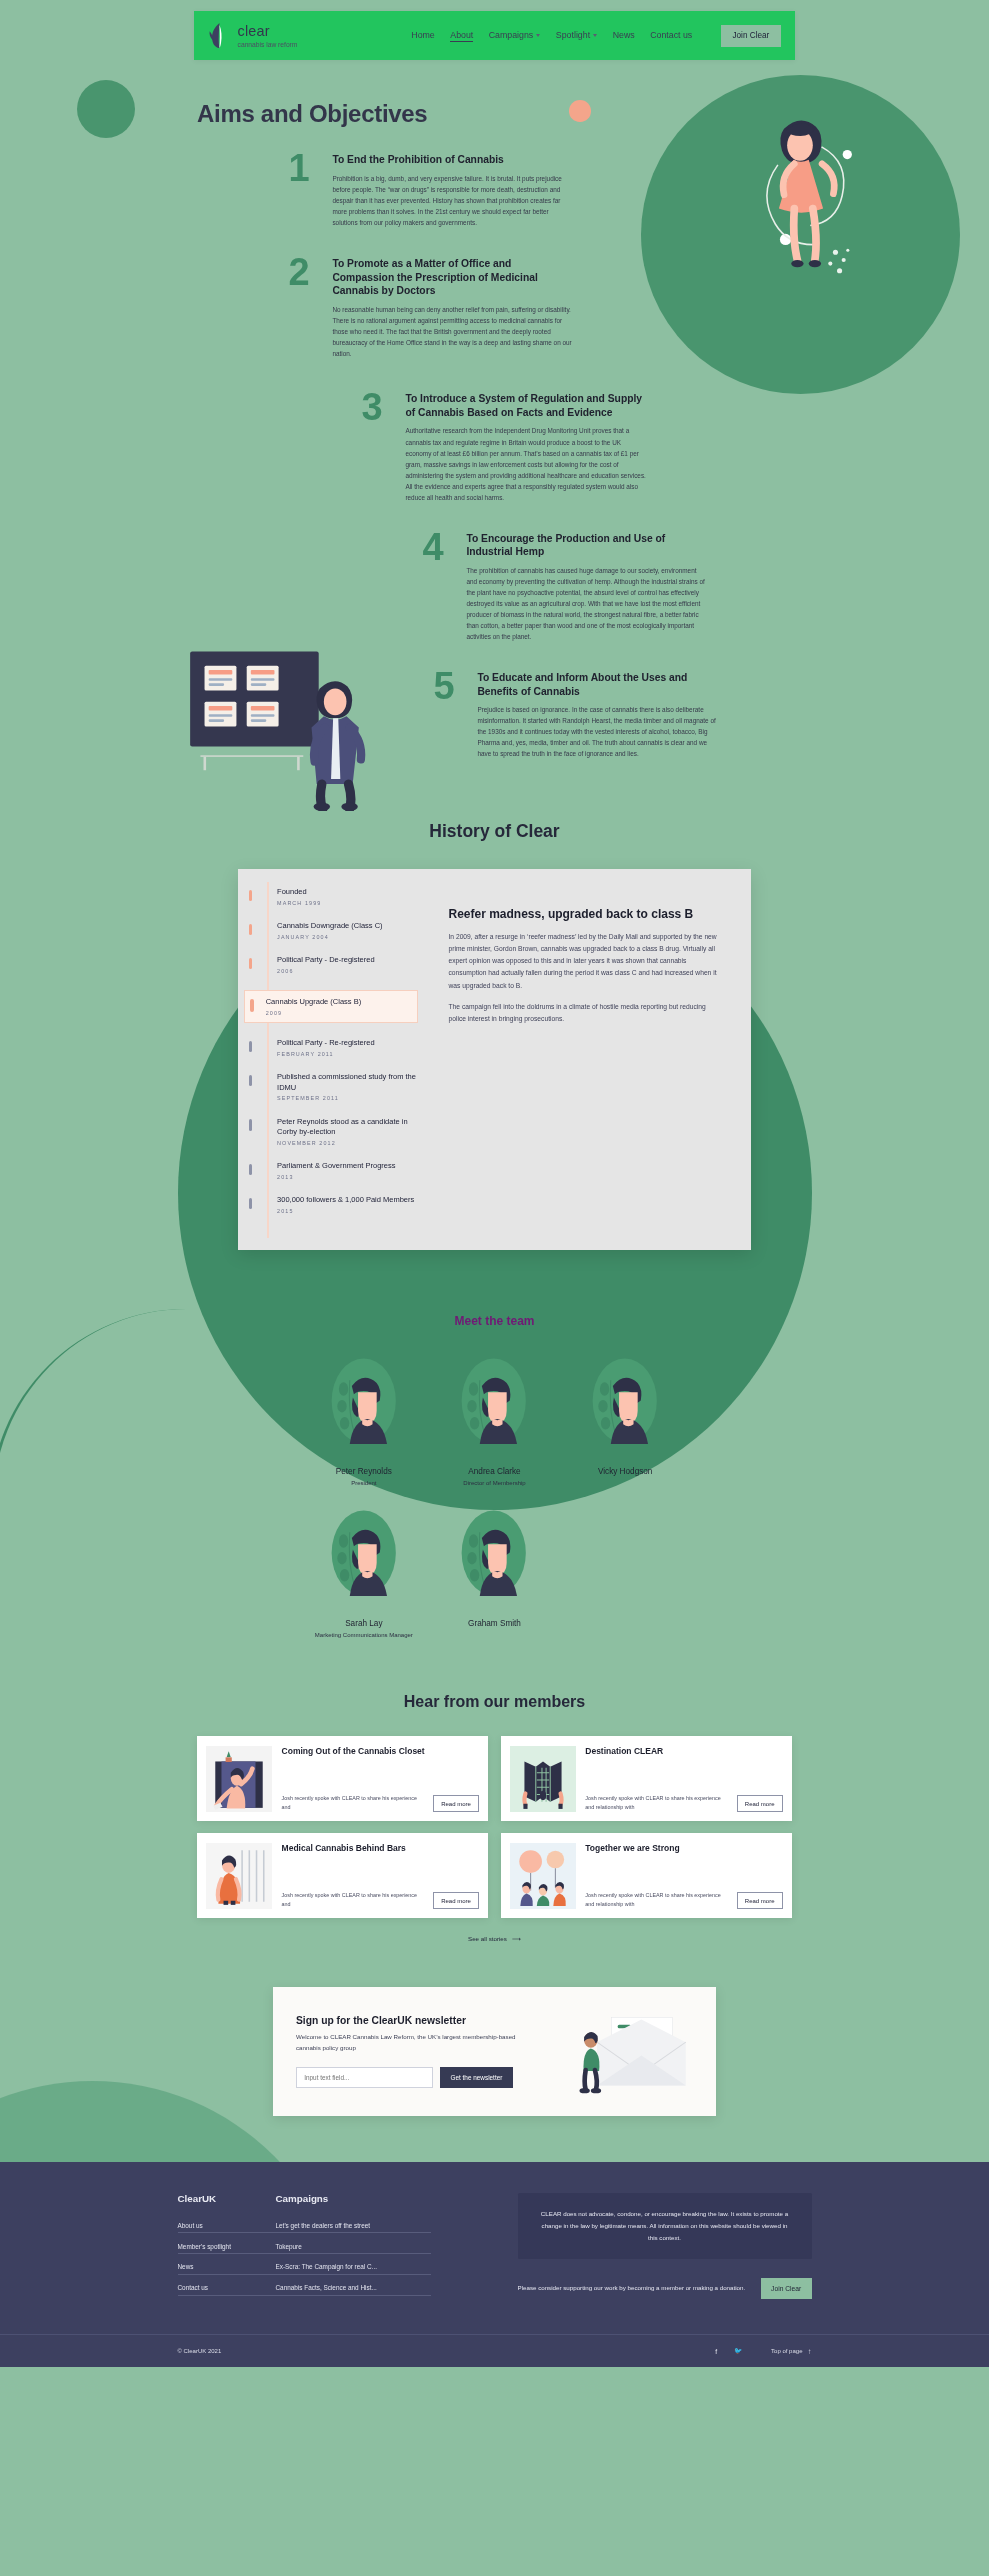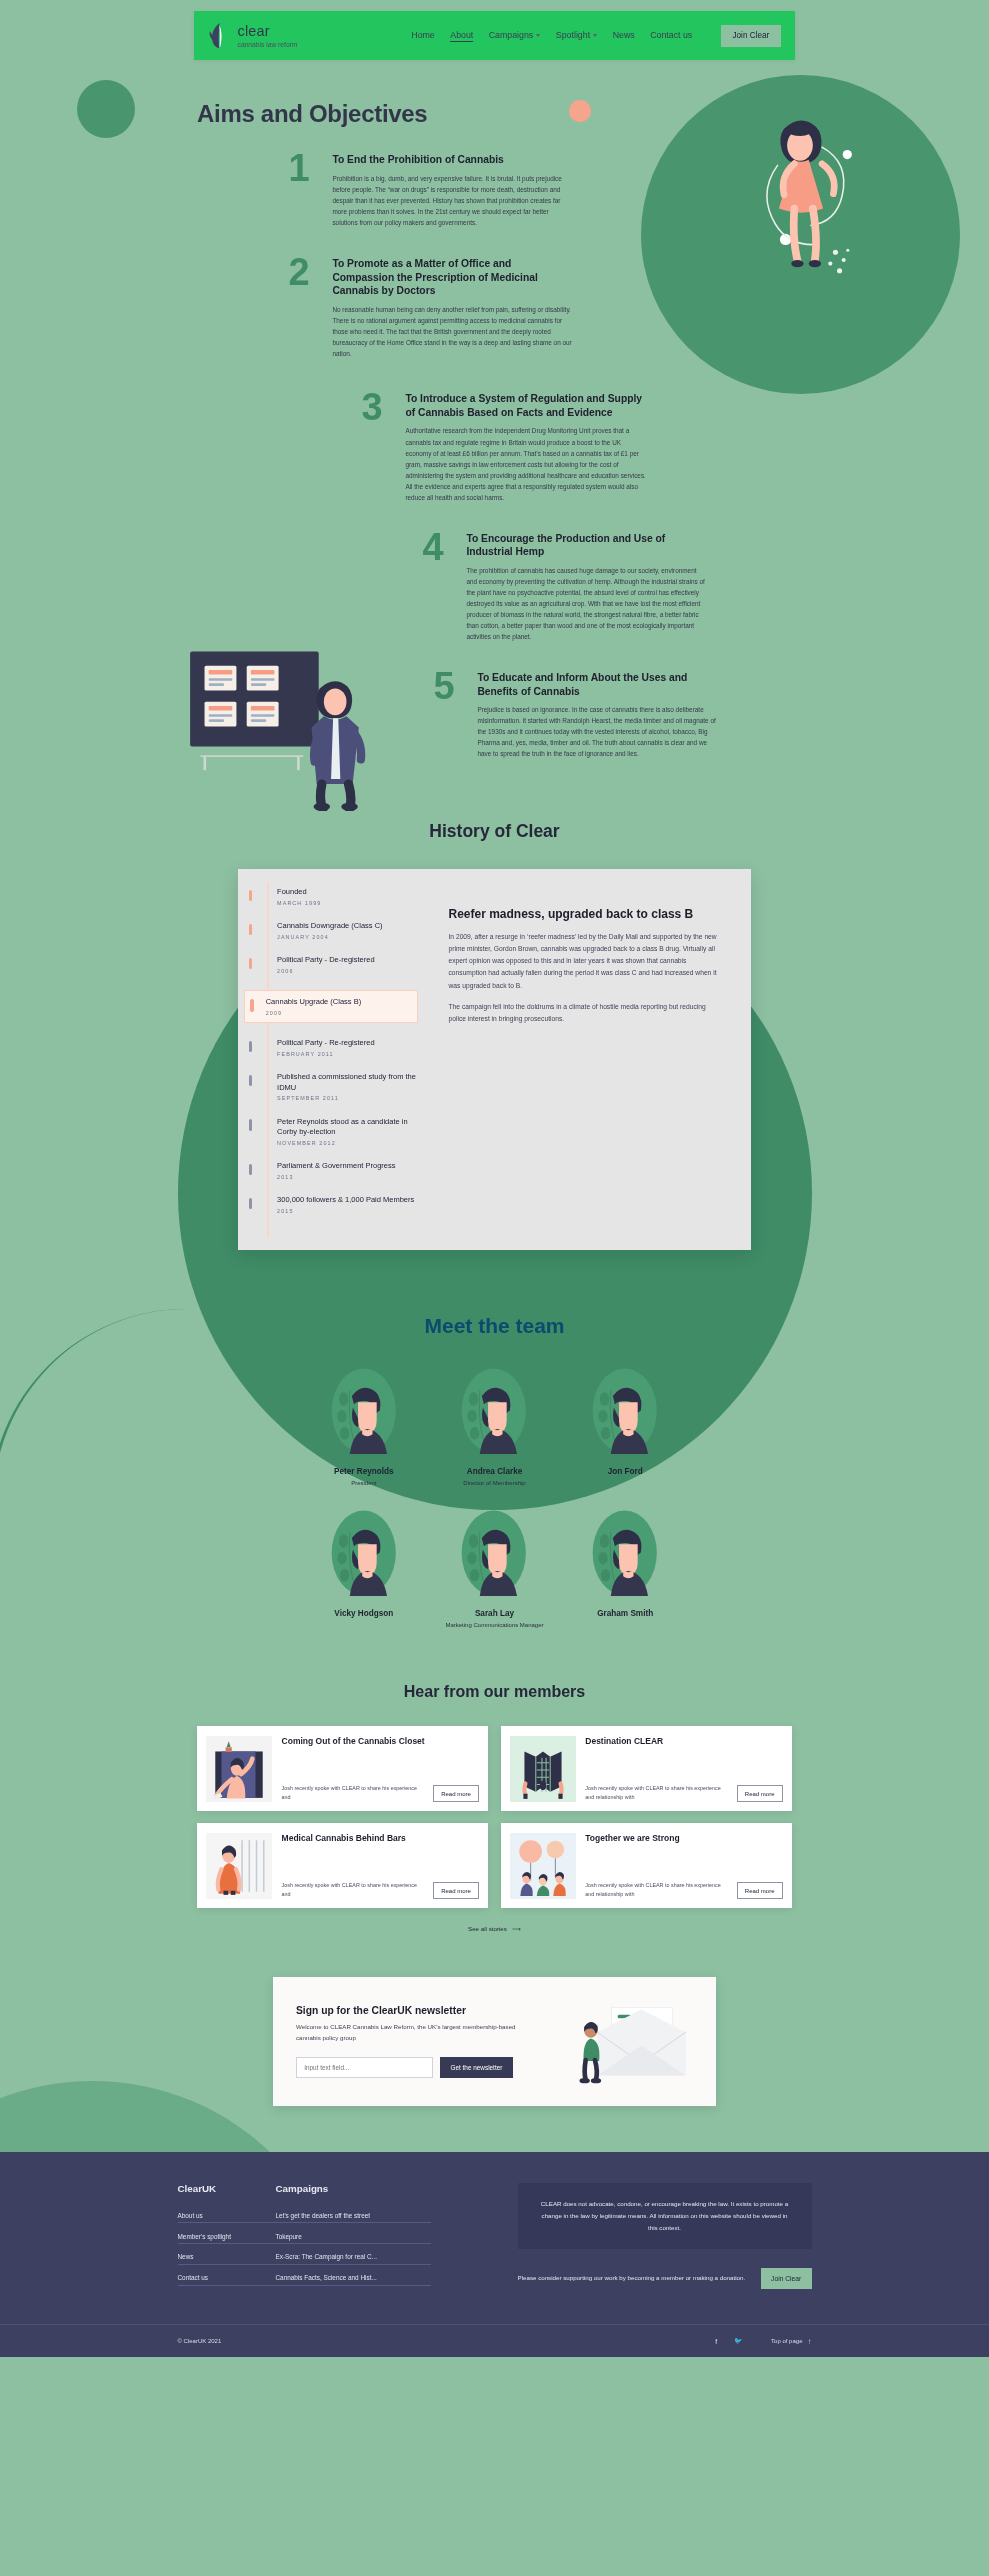--- a/index.html
+++ b/index.html
@@ -77,25 +77,25 @@
   .tl-item.past .bar { background:#8e93a8; }
   .tl-item .t { font-size:7.5px; color:#22243a; line-height:1.35; }
   .tl-item .d { font-size:5.4px; letter-spacing:1.1px; color:#6d7189; margin-top:2.6px; }
   .tl-item.sel { background:#fdf2ec; border:0.5px solid #f6cfbe; padding:6.2px 0 6.2px 20.6px; margin-left:-12.4px; }
   .tl-item.sel .bar { left:4.6px; top:8.2px; width:4.6px; height:13.4px; }
   .detail { flex:1; padding:38px 29px 31px 17.5px; }
   .detail h3 { font-size:12px; font-weight:bold; color:#1c1e2c; }
   .detail p { font-size:6.7px; line-height:1.82; color:#40435a; margin-top:9.3px; }
   
   .team { position:relative; z-index:15; padding:23px 0 31px; }
-  .team h2 { text-align:center; font-size:21px; font-weight:bold; color:#0c4a6e; }
+  .team h2 { text-align:center; font-size:12px; font-weight:bold; color:#701a75; }
   .team-grid { width:392px; margin:29px auto 0; display:grid; grid-template-columns:repeat(3,1fr); row-gap:20.6px; justify-items:center; }
   .member { text-align:center; width:103px; }
   .av-wrap { width:70px; height:88px; margin:0 auto; }
-  .member .mn { font-size:8.2px; font-weight:bold; color:#1f2130; margin-top:12px; }
+  .member .mn { font-size:8.2px; font-weight:normal; color:#1f2130; margin-top:22px; }
   .member .mr { font-size:6px; color:#2c2f42; margin-top:3.1px; line-height:1.45; }
   
   .stories { position:relative; z-index:15; padding:23px 0 20.6px; }
   .stories h2 { text-align:center; font-size:16px; font-weight:bold; color:#26283a; }
   .cards { width:595px; margin:25px auto 0; display:grid; grid-template-columns:1fr 1fr; gap:12.4px; }
   .card { background:#fff; padding:9.3px; display:flex; gap:9.3px; box-shadow:0 2.1px 8.2px rgba(0,0,0,.09); }
   .card-img { width:66px; height:66px; flex:0 0 66px; }
   .card-body { flex:1; display:flex; flex-direction:column; }
   .card-body h4 { font-size:8.5px; font-weight:bold; color:#1d1f2d; line-height:1.32; }
   .card-foot { display:flex; align-items:flex-end; gap:6.2px; margin-top:auto; }
@@ -403,40 +403,20 @@
               <path d="M46 78 q-6 28 8 38 l8 -4 z" fill="#2e3047"></path>
               <path d="M56 68 h36 v36 q0 22 -18 24 q-18 -2 -18 -24 z" fill="#fcc3b0"></path>
               <path d="M40 168 q6 -44 34 -48 q30 4 38 48 z" fill="#33364d"></path>
               <path d="M64 118 q10 8 20 0 l0 12 q-10 8 -20 0z" fill="#fcc3b0"></path>
             </svg>
           </div>
           <div class="mn">Andrea Clarke</div>
           <div class="mr">Director of Membership</div>
         </div>
 
-        <div class="member">
-          <div class="av-wrap">
-            <svg viewBox="0 0 135 170" width="70" height="88">
-              <ellipse cx="67" cy="85" rx="62" ry="82" fill="#4a9c72"></ellipse>
-              <g fill="#3f8c67">
-                  <ellipse cx="28" cy="62" rx="9" ry="13"></ellipse>
-                  <ellipse cx="25" cy="95" rx="9" ry="12"></ellipse>
-                  <ellipse cx="30" cy="128" rx="9" ry="12"></ellipse>
-                </g>
-              <path d="M40 45 q-4 70 12 110" stroke="#3f8c67" stroke-width="2" fill="none"></path>
-              <path d="M44 56 q22 -28 48 -6 q10 12 6 34 l-8 6 q-4 -22 -16 -24 q-18 -2 -26 6 z" fill="#2e3047"></path>
-              <path d="M46 78 q-6 28 8 38 l8 -4 z" fill="#2e3047"></path>
-              <path d="M56 68 h36 v36 q0 22 -18 24 q-18 -2 -18 -24 z" fill="#fcc3b0"></path>
-              <path d="M40 168 q6 -44 34 -48 q30 4 38 48 z" fill="#33364d"></path>
-              <path d="M64 118 q10 8 20 0 l0 12 q-10 8 -20 0z" fill="#fcc3b0"></path>
-            </svg>
-          </div>
-          <div class="mn">Jon Ford</div>
-          <div class="mr"></div>
-        </div>
 
         <div class="member">
           <div class="av-wrap">
             <svg viewBox="0 0 135 170" width="70" height="88">
               <ellipse cx="67" cy="85" rx="62" ry="82" fill="#4a9c72"></ellipse>
               <g fill="#3f8c67">
                   <ellipse cx="28" cy="62" rx="9" ry="13"></ellipse>
                   <ellipse cx="25" cy="95" rx="9" ry="12"></ellipse>
                   <ellipse cx="30" cy="128" rx="9" ry="12"></ellipse>
                 </g>

